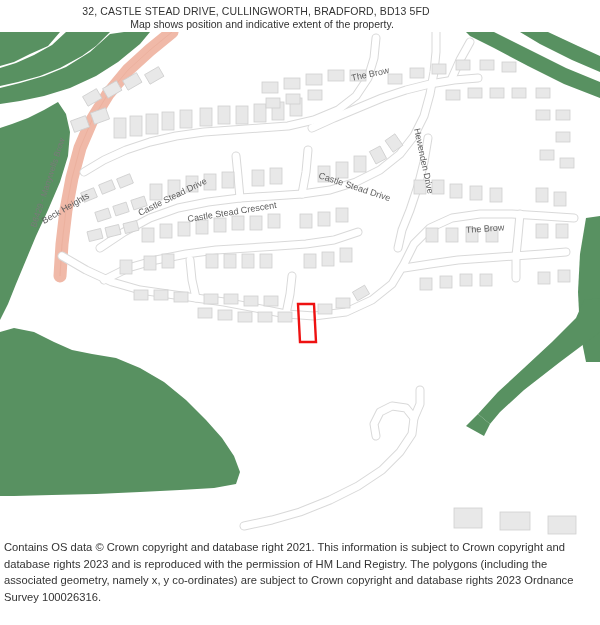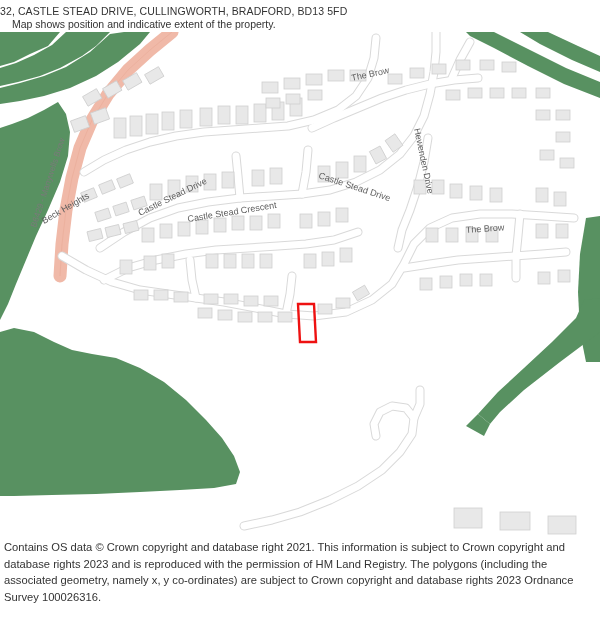--- a/index.html
+++ b/index.html
@@ -20,21 +20,21 @@
     height: 625px;
     position: relative;
   }
   
   .header {
     position: absolute;
     top: 0;
     left: 0;
     width: 512px;
     height: 32px;
-    text-align: left;
+    text-align: center;
     padding-top: 5px;
     box-sizing: border-box;
   }
   .header .line1 {
     font-size: 10.5px;
     color: #333333;
     line-height: 13px;
     letter-spacing: 0.1px;
   }
   .header .line2 {

